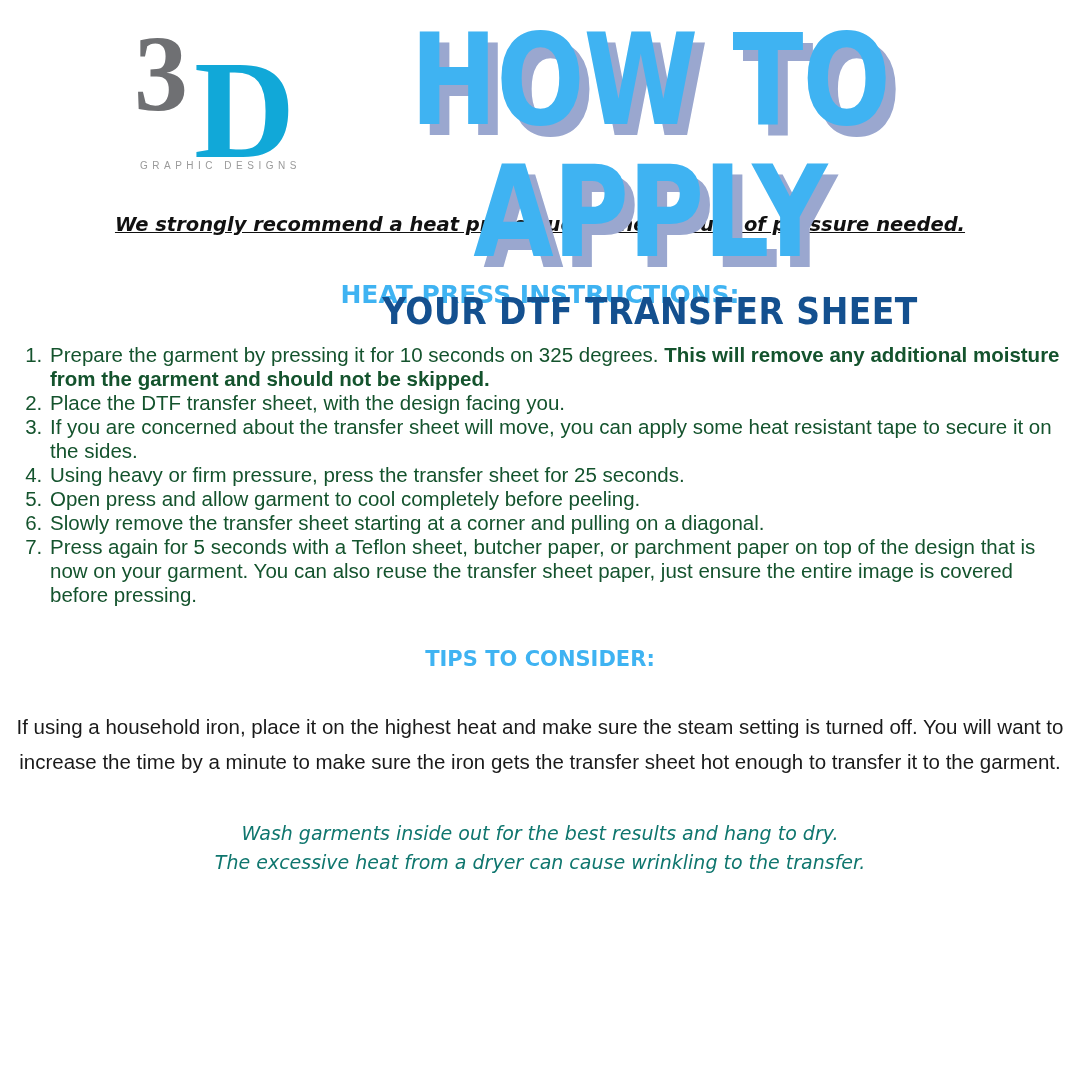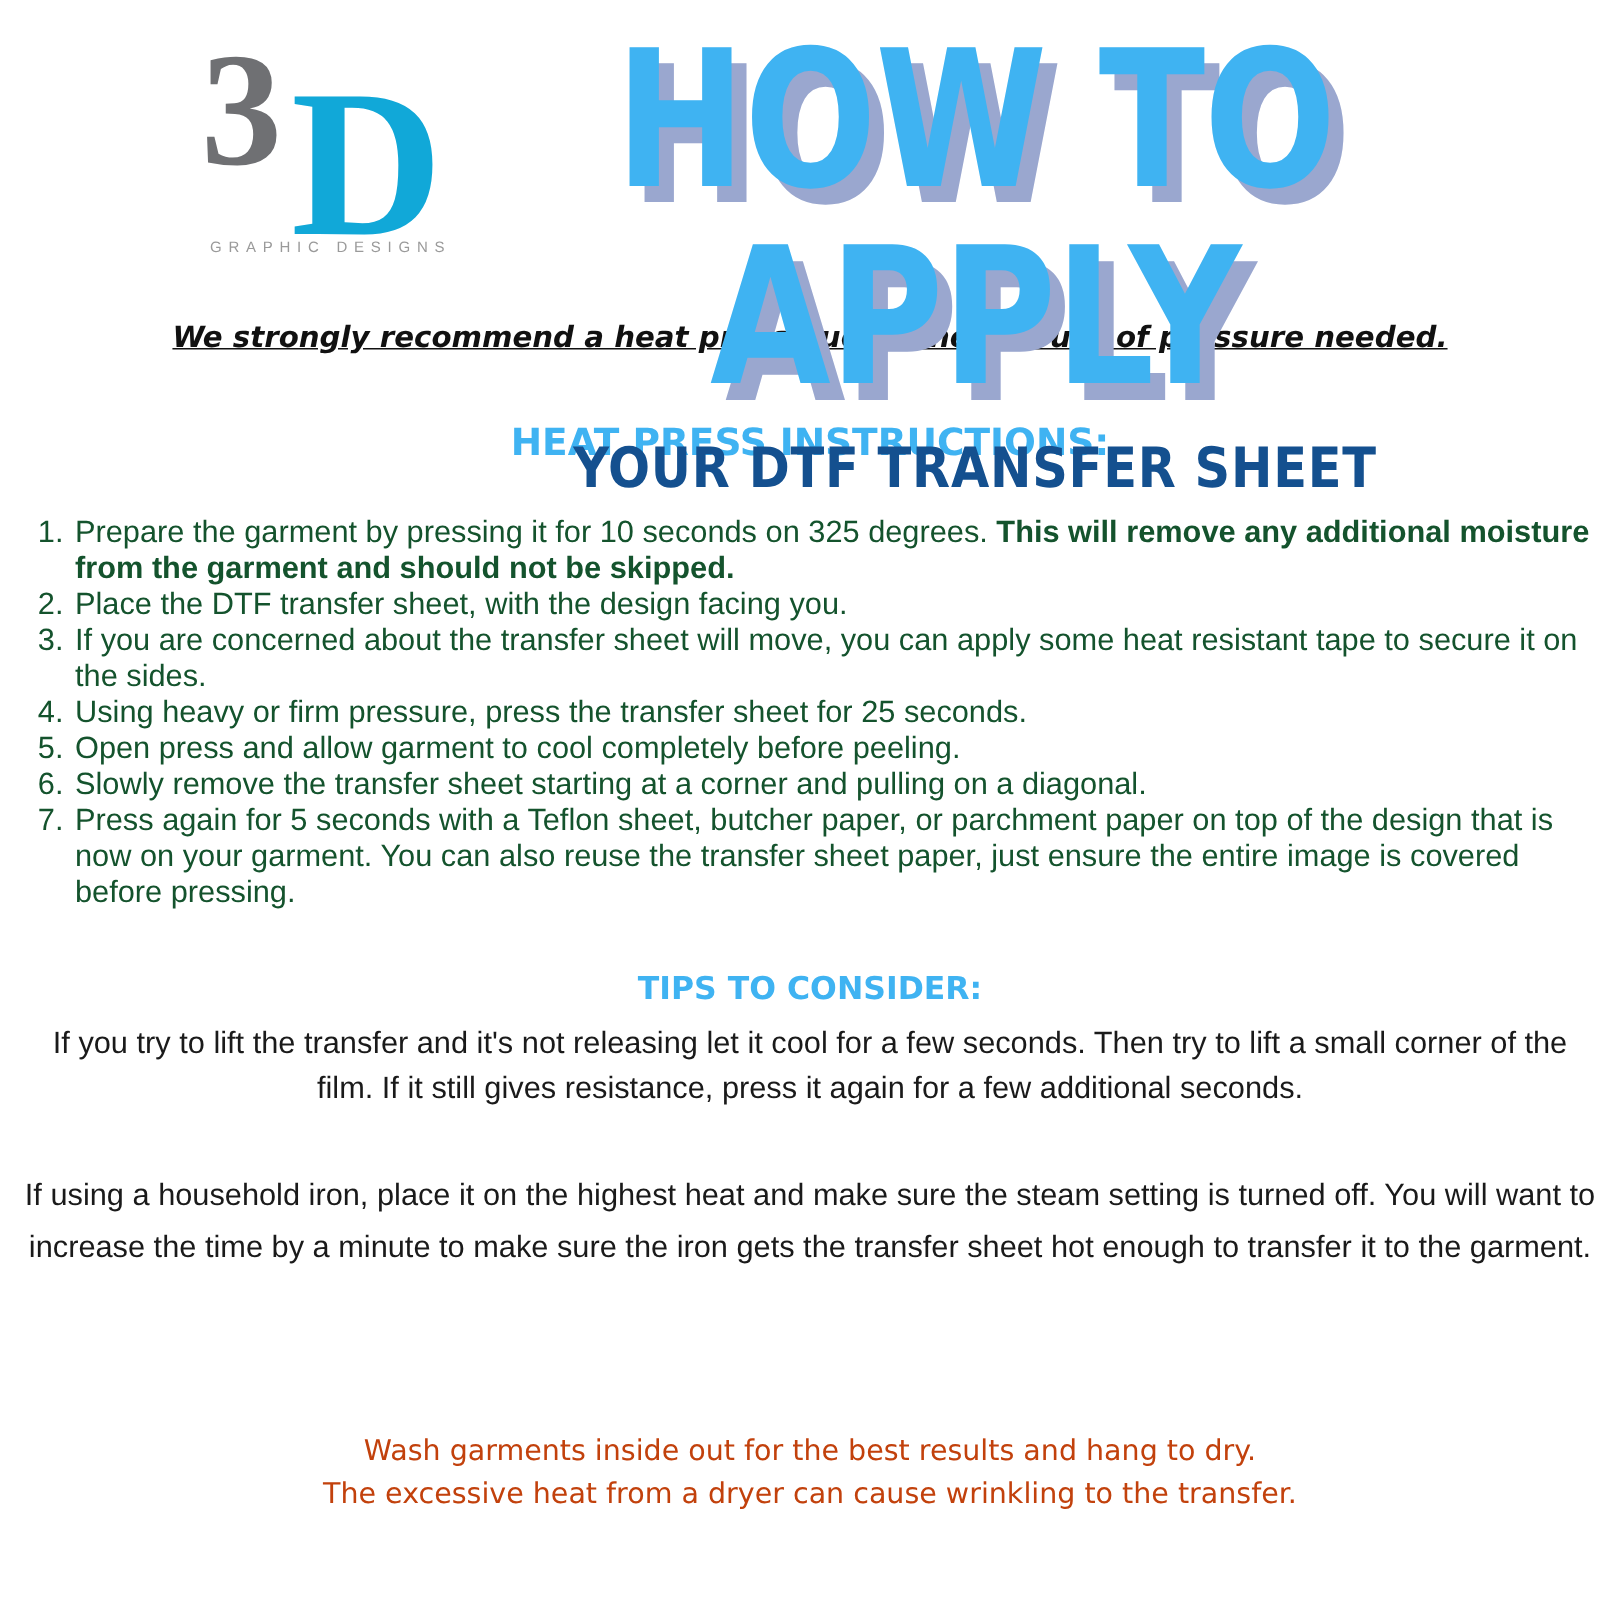--- a/index.html
+++ b/index.html
@@ -161,26 +161,27 @@
     line-height: 30px;
   }
   .iron-para {
     margin-top: 38px;
     padding: 0 12px;
     text-align: center;
     font-size: 20.5px;
     line-height: 35px;
   }
   .footer {
-    margin-top: 104px;
-    text-align: center;
-    font-family: "DejaVu Sans", sans-serif;
+    margin-top: 40px;
+    text-align: center;
+    font-family: "DejaVu Sans", sans-serif;
+    font-style: italic;
     font-size: 19px;
     line-height: 29px;
-    color: #c2410c;
+    color: #0f766e;
   }
 </style>
 </head>
 <body>
 
 <div class="page">
 
   <div class="header">
 
     <div class="logo">
@@ -208,21 +209,20 @@
     <li><span>Place the DTF transfer sheet, with the design facing you.</span></li>
     <li><span>If you are concerned about the transfer sheet will move, you can apply some heat resistant tape to secure it on the sides.</span></li>
     <li><span>Using heavy or firm pressure, press the transfer sheet for 25 seconds.</span></li>
     <li><span>Open press and allow garment to cool completely before peeling.</span></li>
     <li><span>Slowly remove the transfer sheet starting at a corner and pulling on a diagonal.</span></li>
     <li><span>Press again for 5 seconds with a Teflon sheet, butcher paper, or parchment paper on top of the design that is now on your garment.  You can also reuse the transfer sheet paper, just ensure the entire image is covered before pressing.</span></li>
   </ol>
 
   <div class="section-heading tips-heading">TIPS TO CONSIDER:</div>
 
-  <div class="tips-para">If you try to lift the transfer and it's not releasing let it cool for a few seconds. Then try to lift a small corner of the film. If it still gives resistance, press it again for a few additional seconds.</div>
 
   <div class="iron-para">If using a household iron, place it on the highest heat and make sure the steam setting is turned off. You will want to increase the time by a minute to make sure the iron gets the transfer sheet hot enough to transfer it to the garment.</div>
 
   <div class="footer">
     <div>Wash garments inside out for the best results and hang to dry.</div>
     <div>The excessive heat from a dryer can cause wrinkling to the transfer.</div>
   </div>
 
 </div>
 

